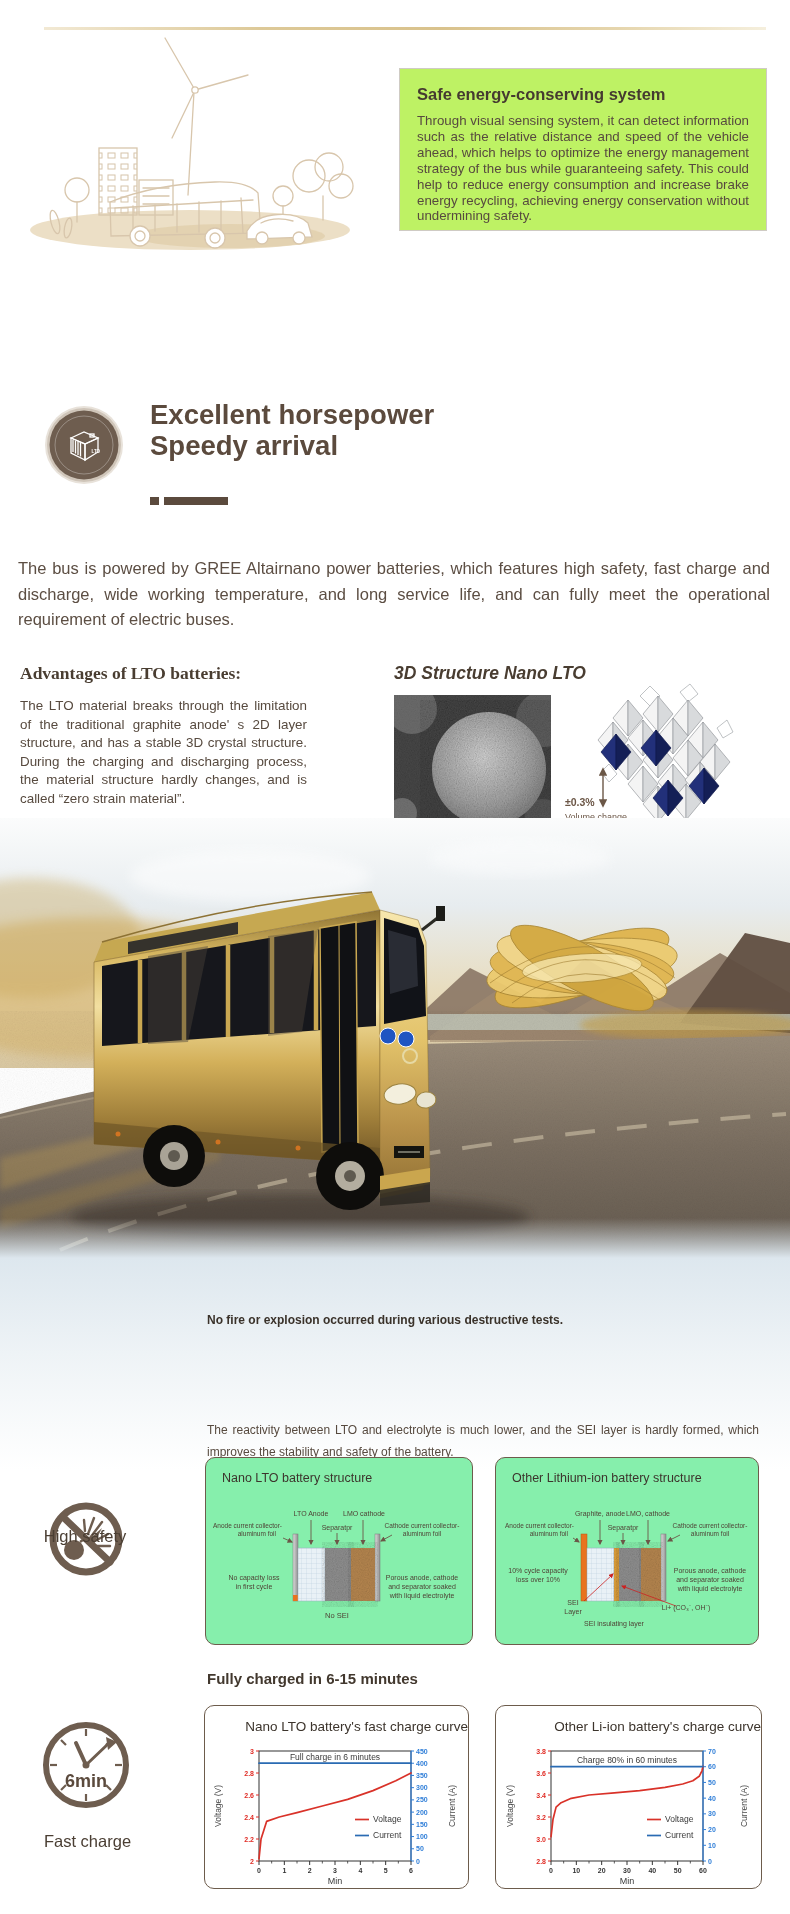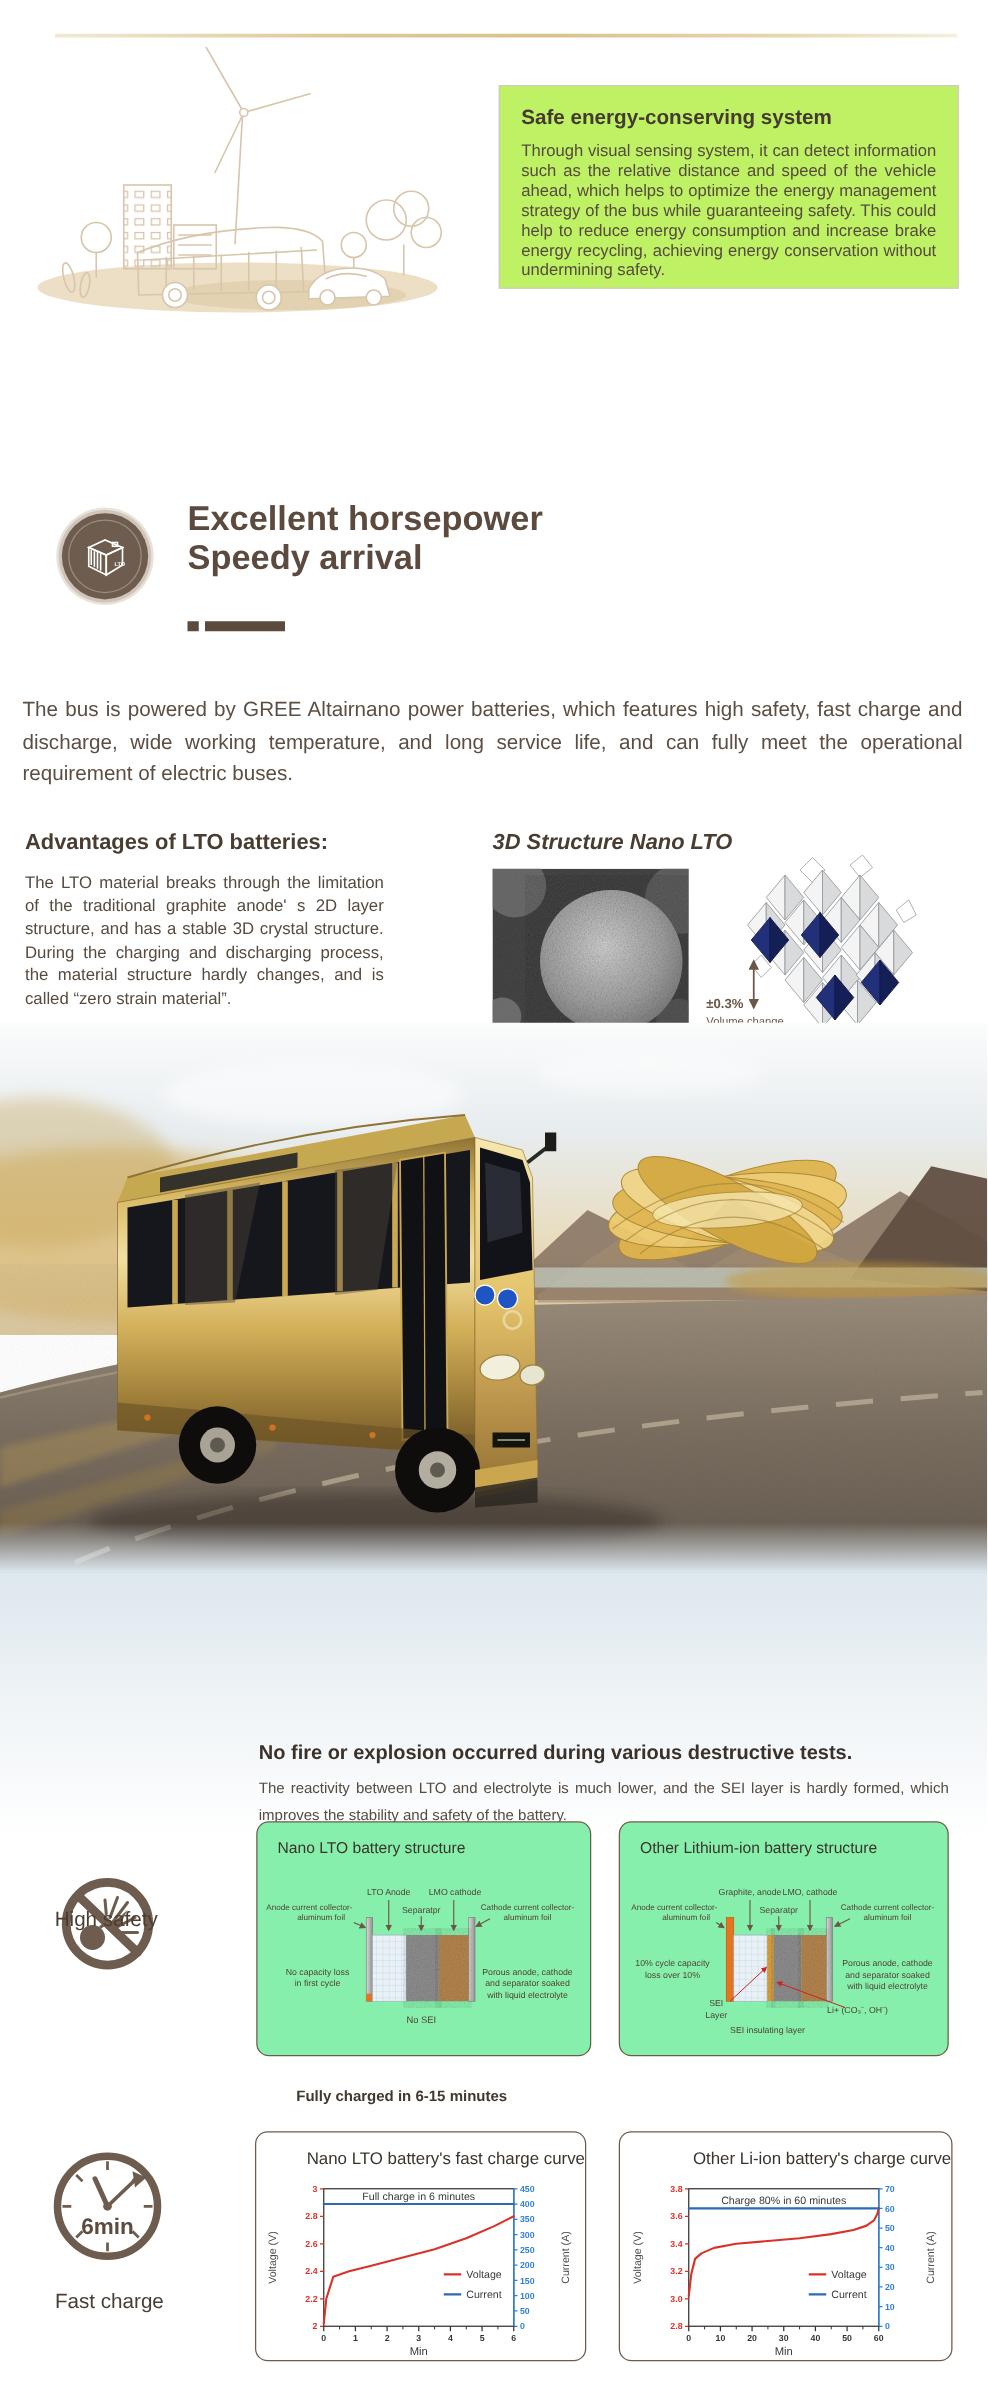--- a/index.html
+++ b/index.html
@@ -10,32 +10,32 @@
   .safe-card{left:399px;top:68px;width:368px;box-sizing:border-box;background:#bef264;
     border:1px solid #cfcbc4;padding:16px 17px 6px 17px;}
   .safe-card h3{margin:0 0 9px 0;font-size:16.5px;font-weight:bold;color:#453a30;}
   .safe-card p{margin:0;font-size:13.3px;line-height:15.9px;text-align:justify;color:#574a3f;}
   .big-heading{left:150px;top:399px;font-size:27.5px;line-height:31px;font-weight:bold;color:#5b4a3d;}
   .dashline{left:150px;top:497px;display:flex;gap:5px;}
   .dashline .sq{width:9px;height:8px;background:#5b4a3d;}
   .dashline .bar{width:64px;height:8px;background:#5b4a3d;}
   .intro{left:18px;top:556px;width:752px;font-size:16.5px;line-height:25.5px;
     text-align:justify;color:#5c4e43;}
-  .adv-title{left:20px;top:663px;font-size:17.5px;font-weight:bold;color:#493d31;}
+  .adv-title{left:20px;top:663px;font-size:17.5px;font-weight:bold;color:#493d31;font-family:Liberation Serif, serif;}
   .adv-body{left:20px;top:697px;width:287px;font-size:13.4px;line-height:18.6px;
     text-align:justify;color:#574a3f;}
   .s3d-title{left:394px;top:663px;font-size:17.5px;font-weight:bold;color:#493d31;font-style:italic;}
   .fadeband{left:0;top:1258px;width:790px;height:212px;
     background:linear-gradient(180deg,#dde7ee 0%,#eef3f6 45%,#ffffff 100%);}
-  .safety-heading{left:207px;top:1394px;font-size:16px;font-weight:bold;color:#3a322a;}
+  .safety-heading{left:207px;top:1313px;font-size:12px;font-weight:bold;color:#3a322a;}
   .safety-sub{left:207px;top:1420px;width:552px;font-size:12px;line-height:21.5px;
     text-align:justify;color:#574a3f;}
   .icon-label{text-align:center;font-size:16.5px;color:#4a3e33;}
   .struct-box{box-sizing:border-box;background:#86efac;border:1.5px solid #6d5c4c;border-radius:10px;}
-  .charge-heading{left:207px;top:1670px;font-size:12px;font-weight:bold;color:#42382e;margin-left:30px;}
+  .charge-heading{left:207px;top:1670px;font-size:15px;font-weight:bold;color:#42382e;}
   .chart-box{box-sizing:border-box;background:#fff;border:1.5px solid #6d5c4c;border-radius:10px;}
   .chart-title{margin-top:13px;text-align:right;font-size:13.5px;color:#3c342c;}
   svg text{font-family:"Liberation Sans",sans-serif;}
 </style>
 </head>
 <body>
 
 <div class="page">
 
   <svg width="0" height="0" style="position:absolute" aria-hidden="true">

